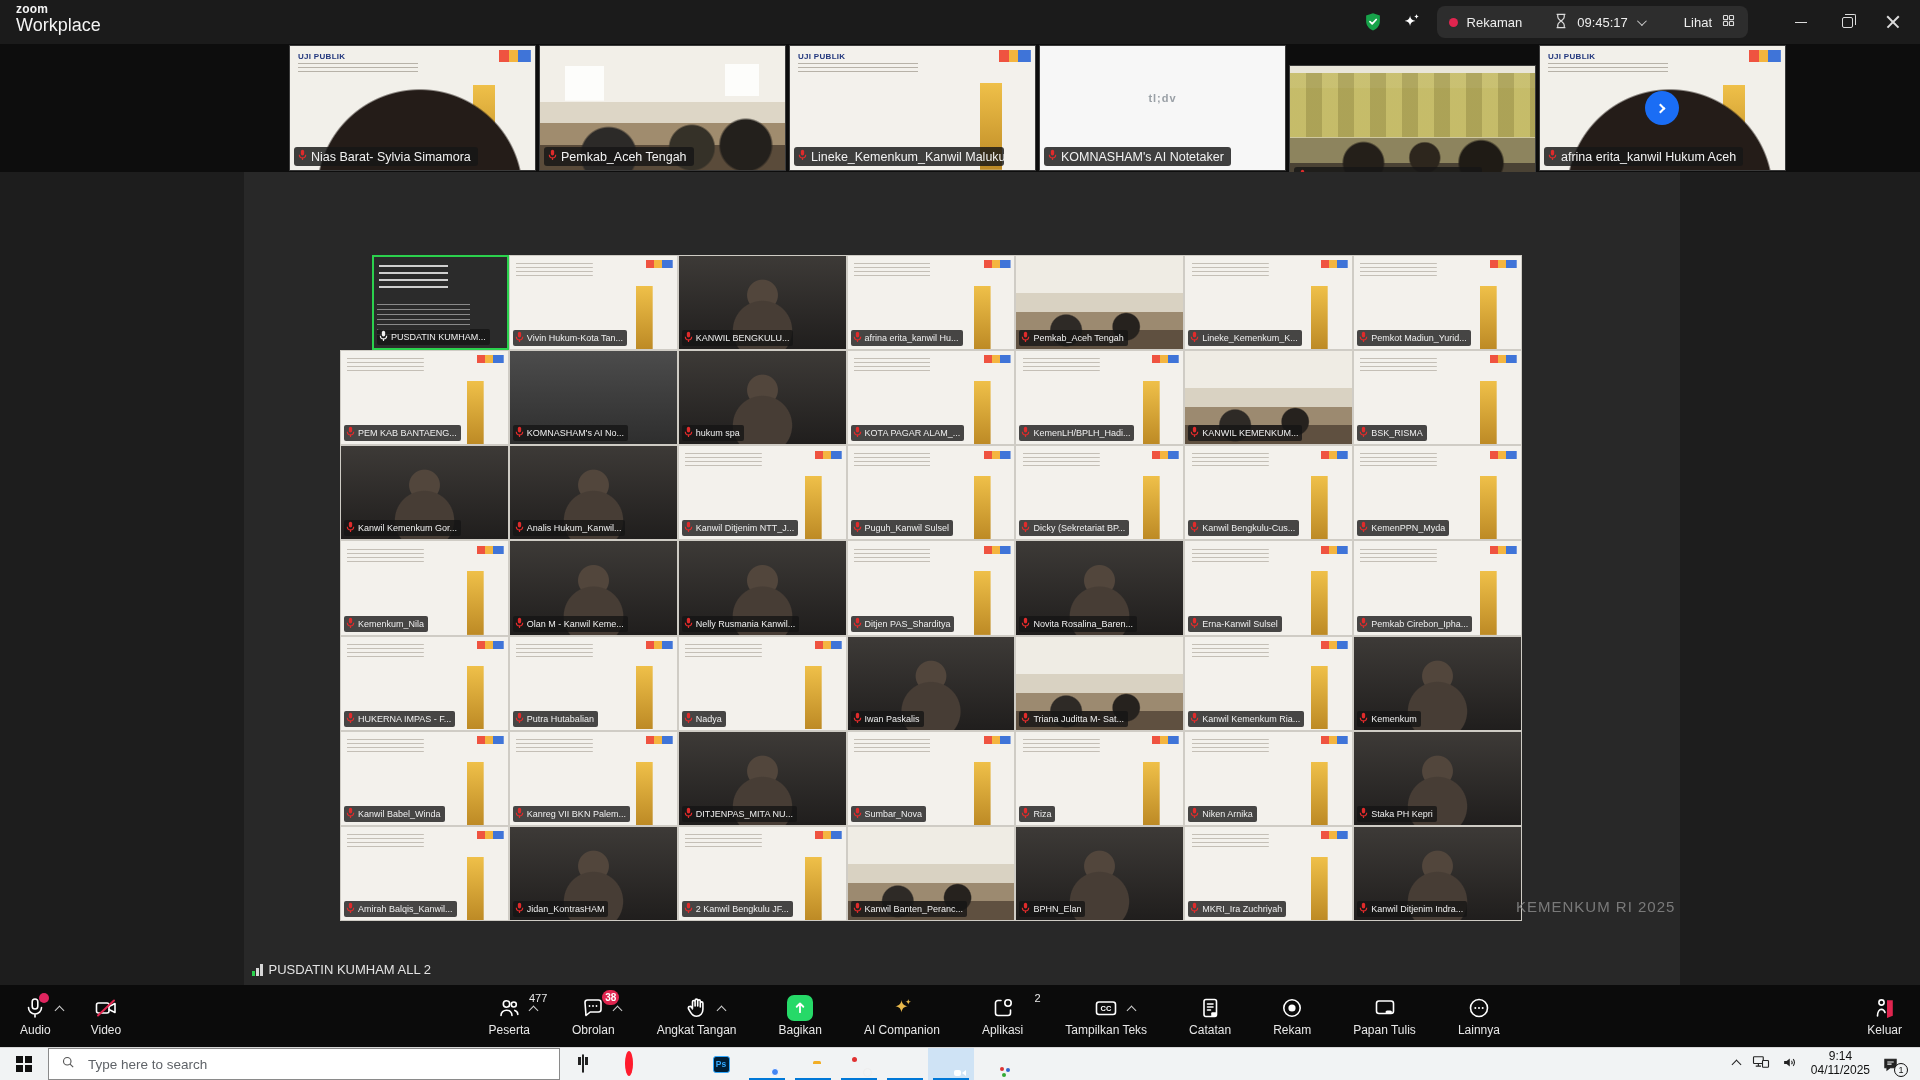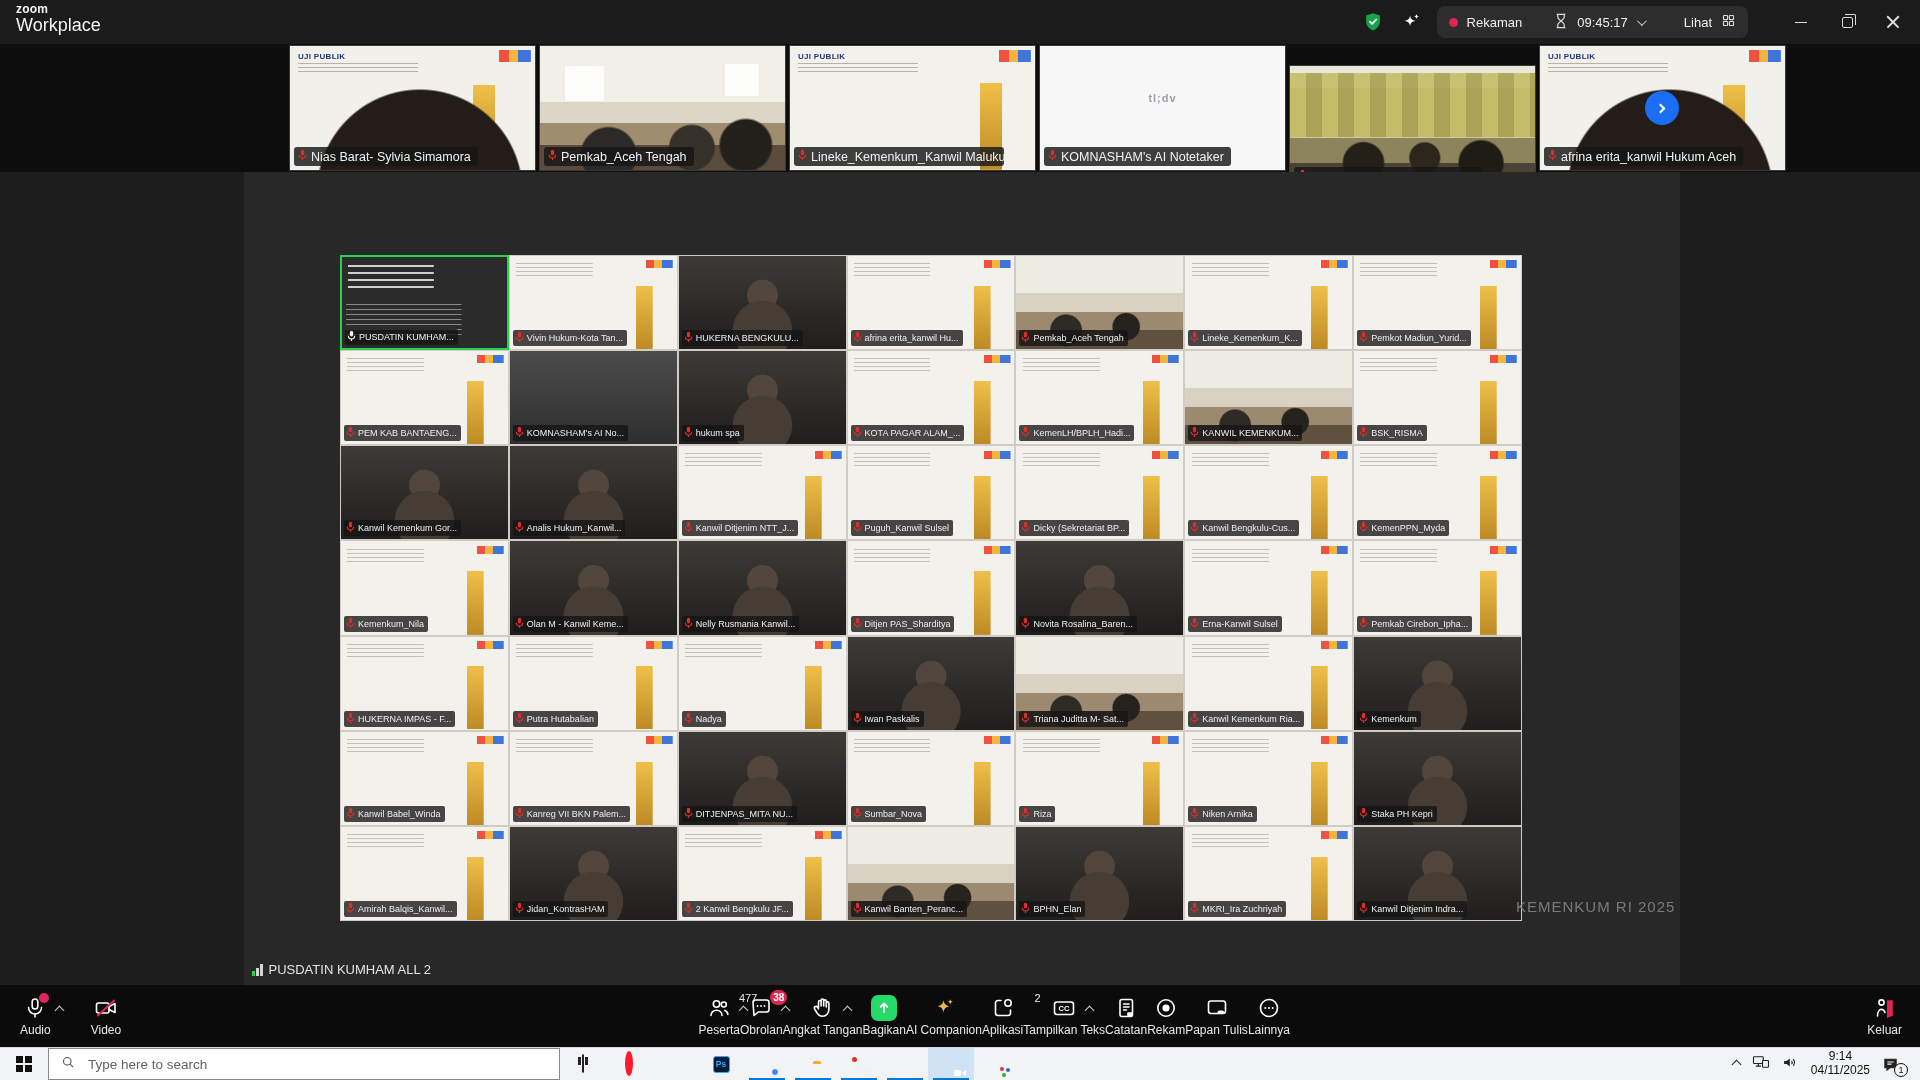--- a/index.html
+++ b/index.html
@@ -73,21 +73,21 @@
     background-position:0 0,0 0,0 0,0 12%,0 0;margin-top:20px;}
   .next-btn{position:absolute;left:1645px;top:47px;width:34px;height:34px;border-radius:50%;
     background:#1a6df5;display:flex;align-items:center;justify-content:center;}
   .next-btn .cv{border-color:#fff;border-width:2px;margin-left:-3px;}
 
   
   .stage{position:absolute;left:244px;top:172px;width:1436px;height:813px;background:#282828;}
   .grid{position:absolute;left:96px;top:83px;width:1182px;height:666px;display:grid;
     grid-template-columns:repeat(7,1fr);grid-template-rows:repeat(7,1fr);}
   .gt{position:relative;border:1px solid #cfccc5;overflow:hidden;}
-  .gt.active{border:2px solid #2bd14d;}
+  .gt.active{border:2px solid #2bd14d;margin-left:32px;}
   .gl{position:absolute;left:3px;bottom:3px;display:flex;align-items:center;gap:3px;
     background:rgba(20,20,20,.78);color:#efefef;font-size:9px;padding:1px 4px 1px 2px;border-radius:2px;
     max-width:calc(100% - 8px);white-space:nowrap;overflow:hidden;}
   .s-w{background-color:#f3f1ec;background-image:
     linear-gradient(90deg,#ef5340 0 30%,#f4b53f 30% 60%,#3f74d8 60% 100%),
     linear-gradient(180deg,#efc049,#bd8a25),
     repeating-linear-gradient(180deg,#c4bfb6 0 1px,transparent 1px 4px);
     background-repeat:no-repeat;background-size:16% 9%,10% 68%,46% 15%;
     background-position:97% 5%,84% 100%,7% 9%;}
   .s-d{background-image:radial-gradient(circle at 50% 80%, #473d35 0 26%, transparent 27%),
@@ -105,21 +105,21 @@
   .stage-label{position:absolute;left:8px;top:790px;display:flex;align-items:center;gap:6px;color:#e3e3e3;font-size:13px;}
   .bars{display:flex;align-items:flex-end;gap:1.5px;height:12px;}
   .bars span{width:2.5px;background:#d6d6d6;display:inline-block;}
   .bars .b1{height:5px;background:#2bd14d;} .bars .b2{height:8px;} .bars .b3{height:12px;}
   .watermark{position:absolute;left:1272px;top:726px;color:#8e8e8e;font-size:15px;letter-spacing:1px;opacity:.8;}
 
   
   .toolbar{position:absolute;left:0;top:985px;width:1920px;height:62px;background:#0b0b0b;
     display:flex;align-items:center;}
   .tbgrp-left{display:flex;gap:40px;padding-left:20px;}
-  .tbgrp-center{display:flex;margin-left:auto;margin-right:auto;justify-content:center;}
+  .tbgrp-center{display:flex;gap:42px;margin-left:auto;margin-right:auto;justify-content:center;}
   .tbgrp-right{padding-right:18px;}
   .tb-item{position:relative;display:flex;flex-direction:column;align-items:center;gap:2px;color:#e8e8e8;
     font-size:12px;white-space:nowrap;background:none;border:none;padding:0;font-family:inherit;}
   .ic-wrap{position:relative;height:26px;display:flex;align-items:center;justify-content:center;}
   .ic-wrap svg{display:block;}
   .tb-chev{position:absolute;right:-16px;top:8px;}
   .tb-chev .cv{border-color:#cfcfcf;border-width:1.6px;}
   .badge{position:absolute;top:-5px;right:-14px;min-width:17px;height:15px;border-radius:8px;background:#e0254f;
     color:#fff;font-size:10px;display:flex;align-items:center;justify-content:center;padding:0 3px;font-weight:bold;}
   .supnum{position:absolute;top:-3px;right:-26px;color:#e8e8e8;font-size:11px;}
@@ -316,21 +316,21 @@
               </svg></span>
             <span>Vivin Hukum-Kota Tan...</span>
           </span>
         </div>
         <div class="gt s-d">
           <span class="gl">
             <span><svg width="9" height="12" viewBox="0 0 12 16" fill="none" stroke="#e02b2b" stroke-width="1.6">
                 <rect x="3.8" y="1" width="4.4" height="7.5" rx="2.2" fill="#e02b2b" stroke="none"></rect>
                 <path d="M1.8 7.5a4.2 4.2 0 0 0 8.4 0M6 12v2.5"></path>
               </svg></span>
-            <span>HUKERNA BENGKULU...</span>
+            <span>KANWIL BENGKULU...</span>
           </span>
         </div>
         <div class="gt s-w">
           <span class="gl">
             <span><svg width="9" height="12" viewBox="0 0 12 16" fill="none" stroke="#e02b2b" stroke-width="1.6">
                 <rect x="3.8" y="1" width="4.4" height="7.5" rx="2.2" fill="#e02b2b" stroke="none"></rect>
                 <path d="M1.8 7.5a4.2 4.2 0 0 0 8.4 0M6 12v2.5"></path>
               </svg></span>
             <span>afrina erita_kanwil Hu...</span>
           </span>

